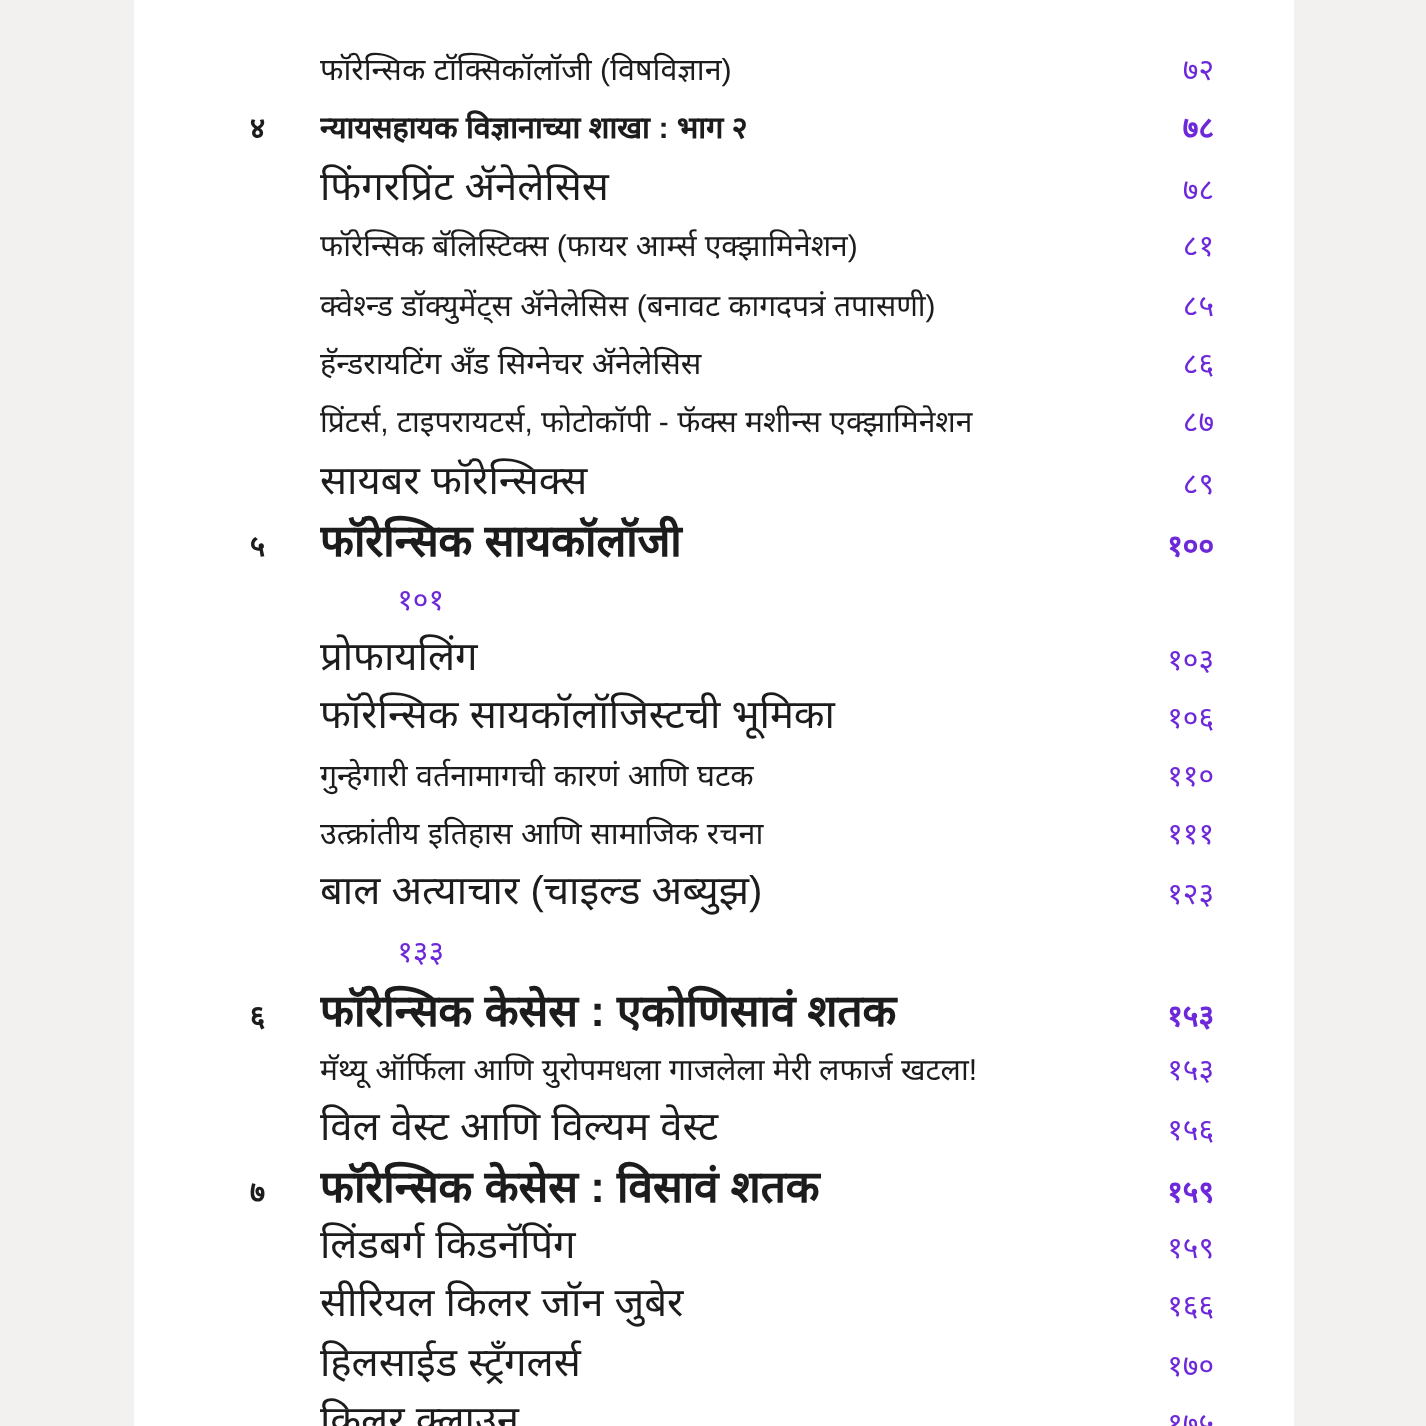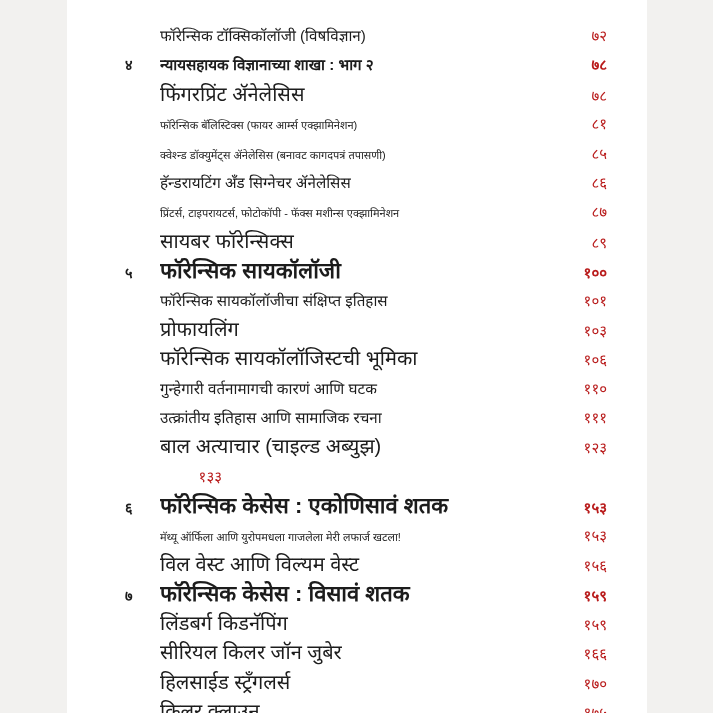--- a/index.html
+++ b/index.html
@@ -61,40 +61,40 @@
     font-size: 20px;
     color: #1c1c1c;
     overflow: hidden;
     text-overflow: clip;
   }
   .toc-page {
     flex: 0 0 58px;
     width: 58px;
     text-align: right;
     font-size: 15px;
-    color: #b91c1c;
+    color: #6d28d9;
     padding-left: 4px;
   }
   .toc-row.chapter .toc-num,
   .toc-row.chapter .toc-title,
   .toc-row.chapter .toc-page {
     font-weight: bold;
   }
   .toc-row.chapter .toc-title {
     font-size: 22px;
   }
   .toc-row.entry .toc-title {
     font-weight: normal;
   }
   
   .toc-row.tight .toc-title {
     font-size: 15.2px;
   }
   .toc-row.tighter .toc-title {
-    font-size: 11px;
+    font-size: 15px;
   }
 </style>
 </head>
 <body>
 
 <div id="page-wrap">
   <div class="page-sheet">
     <div class="toc-list" id="toc-list">
         <div class="toc-row entry tight">
           <span class="toc-num"></span>
@@ -136,21 +136,20 @@
           <span class="toc-title">सायबर फॉरेन्सिक्स</span>
           <span class="toc-page">८९</span>
         </div>
         <div class="toc-row chapter">
           <span class="toc-num">५</span>
           <span class="toc-title">फॉरेन्सिक सायकॉलॉजी</span>
           <span class="toc-page">१००</span>
         </div>
         <div class="toc-row entry tight">
           <span class="toc-num"></span>
-          <span class="toc-title">फॉरेन्सिक सायकॉलॉजीचा संक्षिप्त इतिहास</span>
           <span class="toc-page">१०१</span>
         </div>
         <div class="toc-row entry">
           <span class="toc-num"></span>
           <span class="toc-title">प्रोफायलिंग</span>
           <span class="toc-page">१०३</span>
         </div>
         <div class="toc-row entry">
           <span class="toc-num"></span>
           <span class="toc-title">फॉरेन्सिक सायकॉलॉजिस्टची भूमिका</span>

